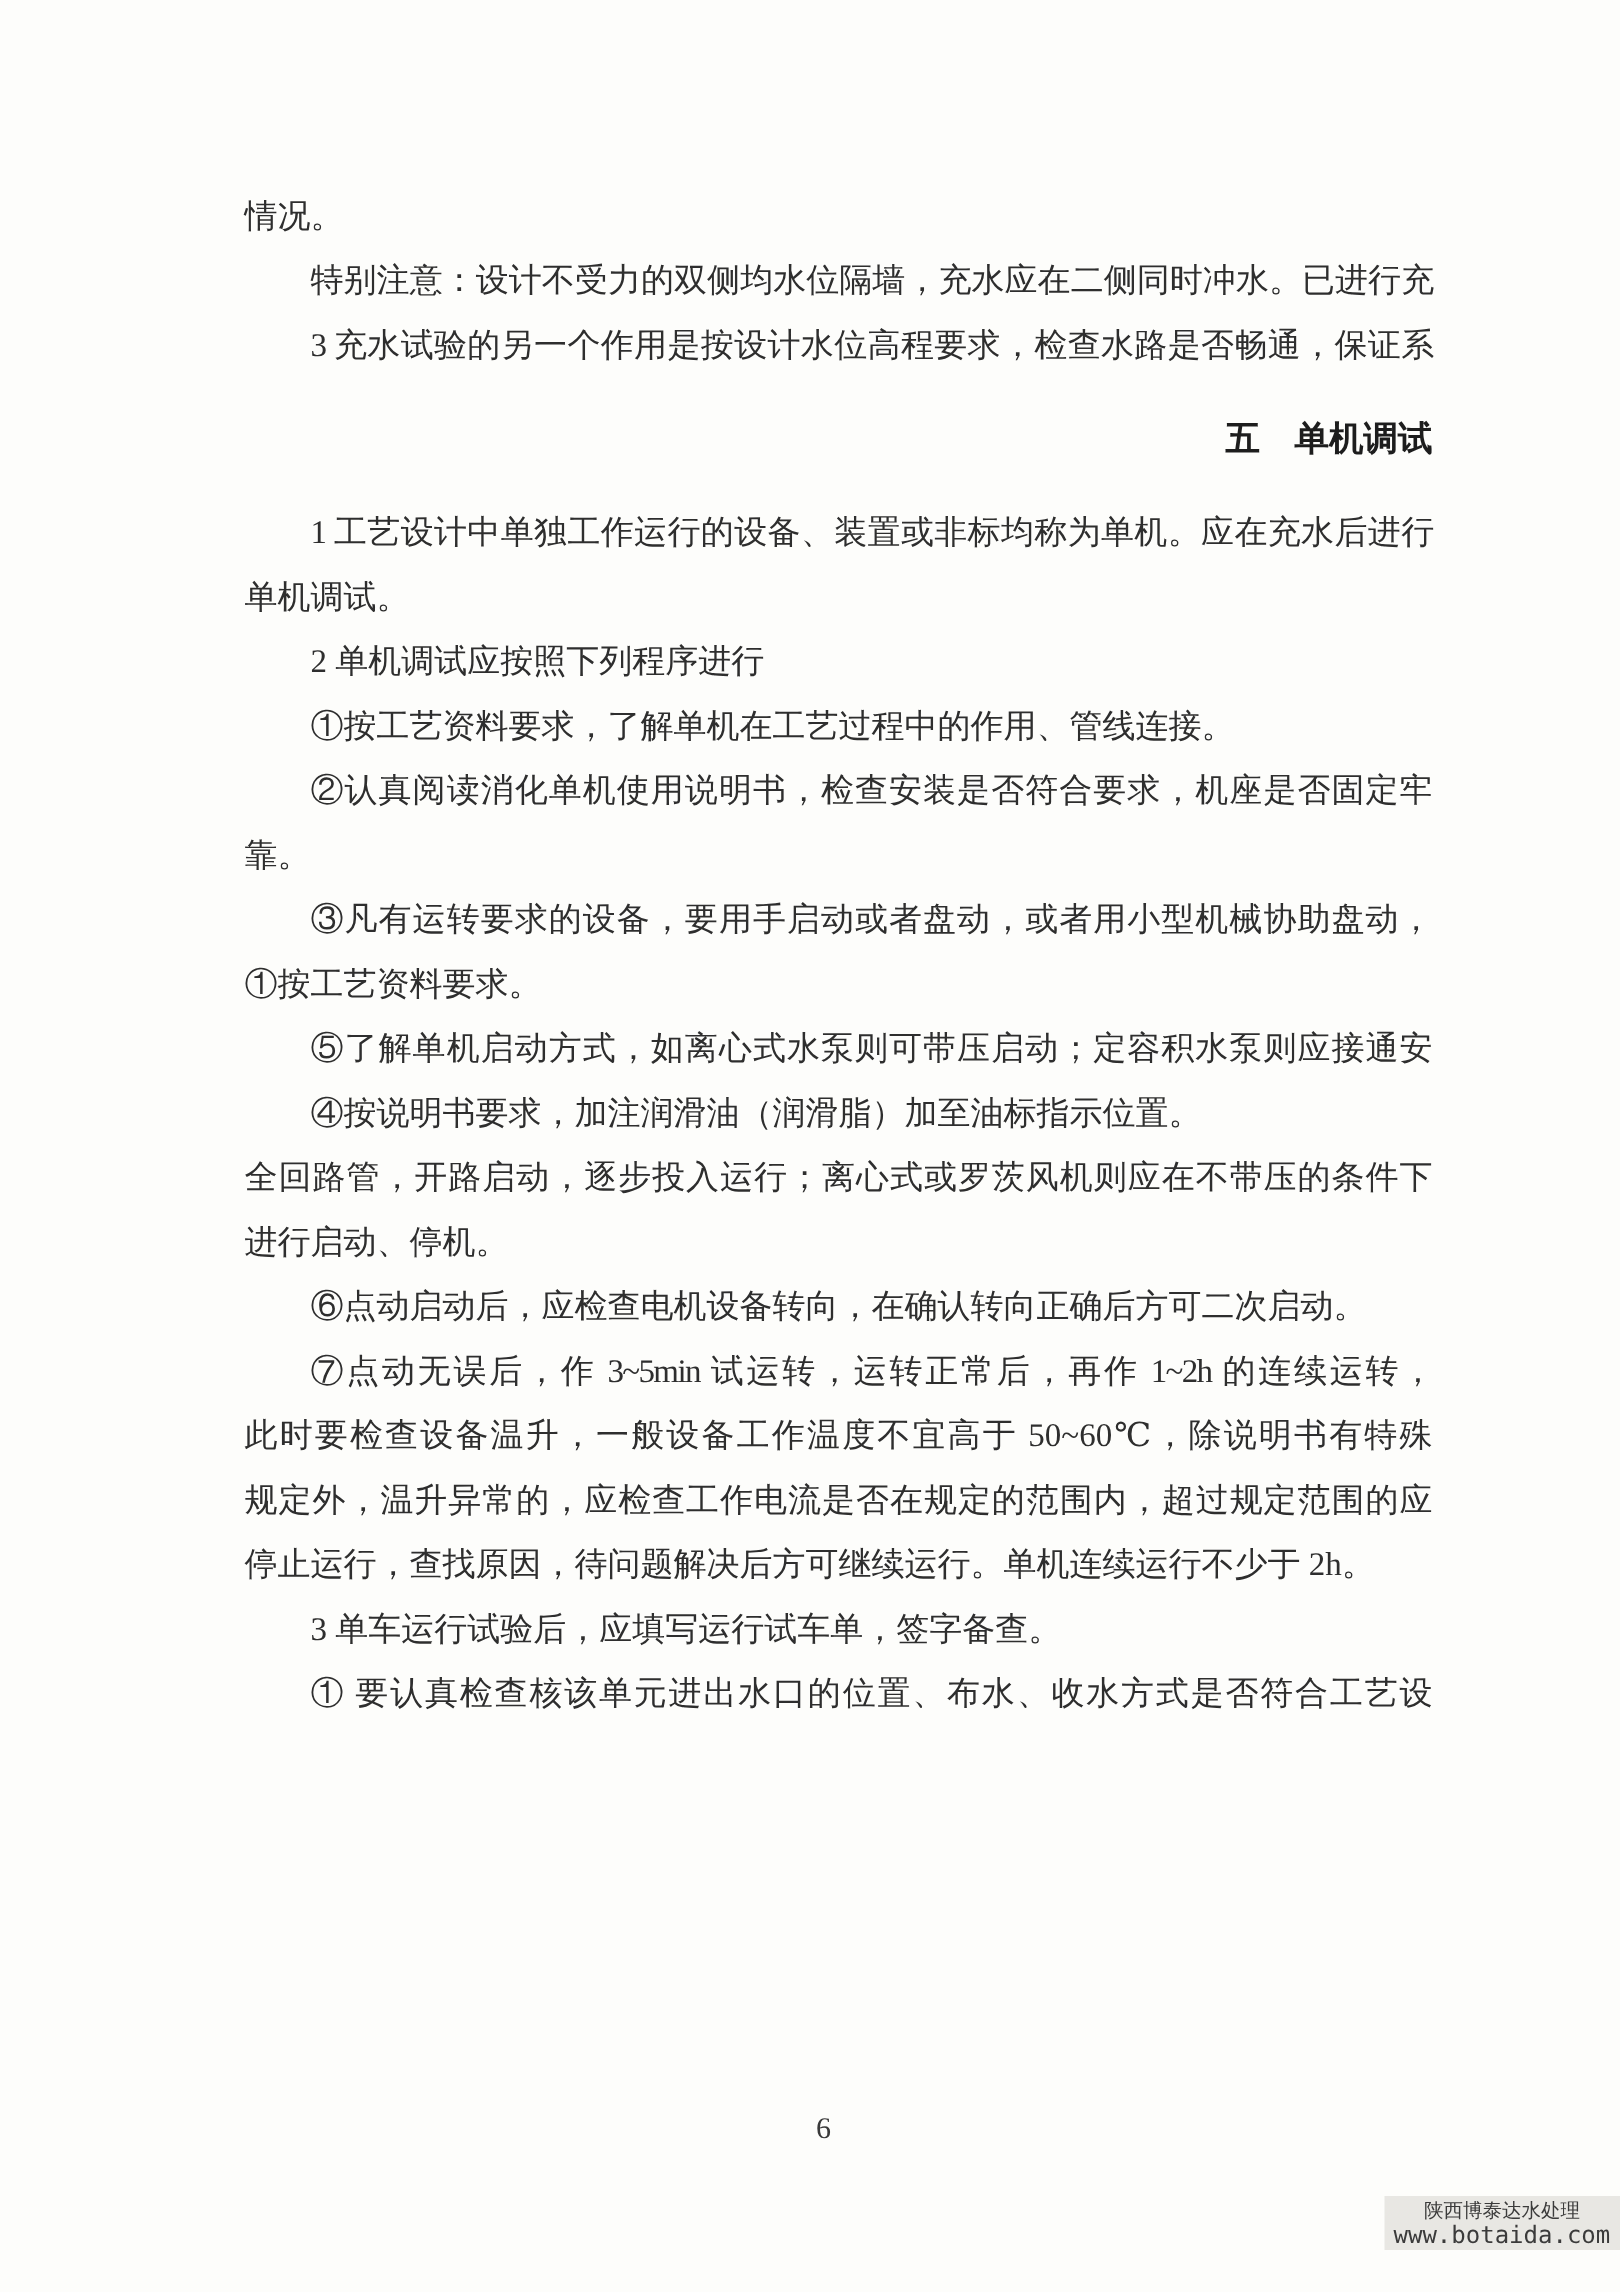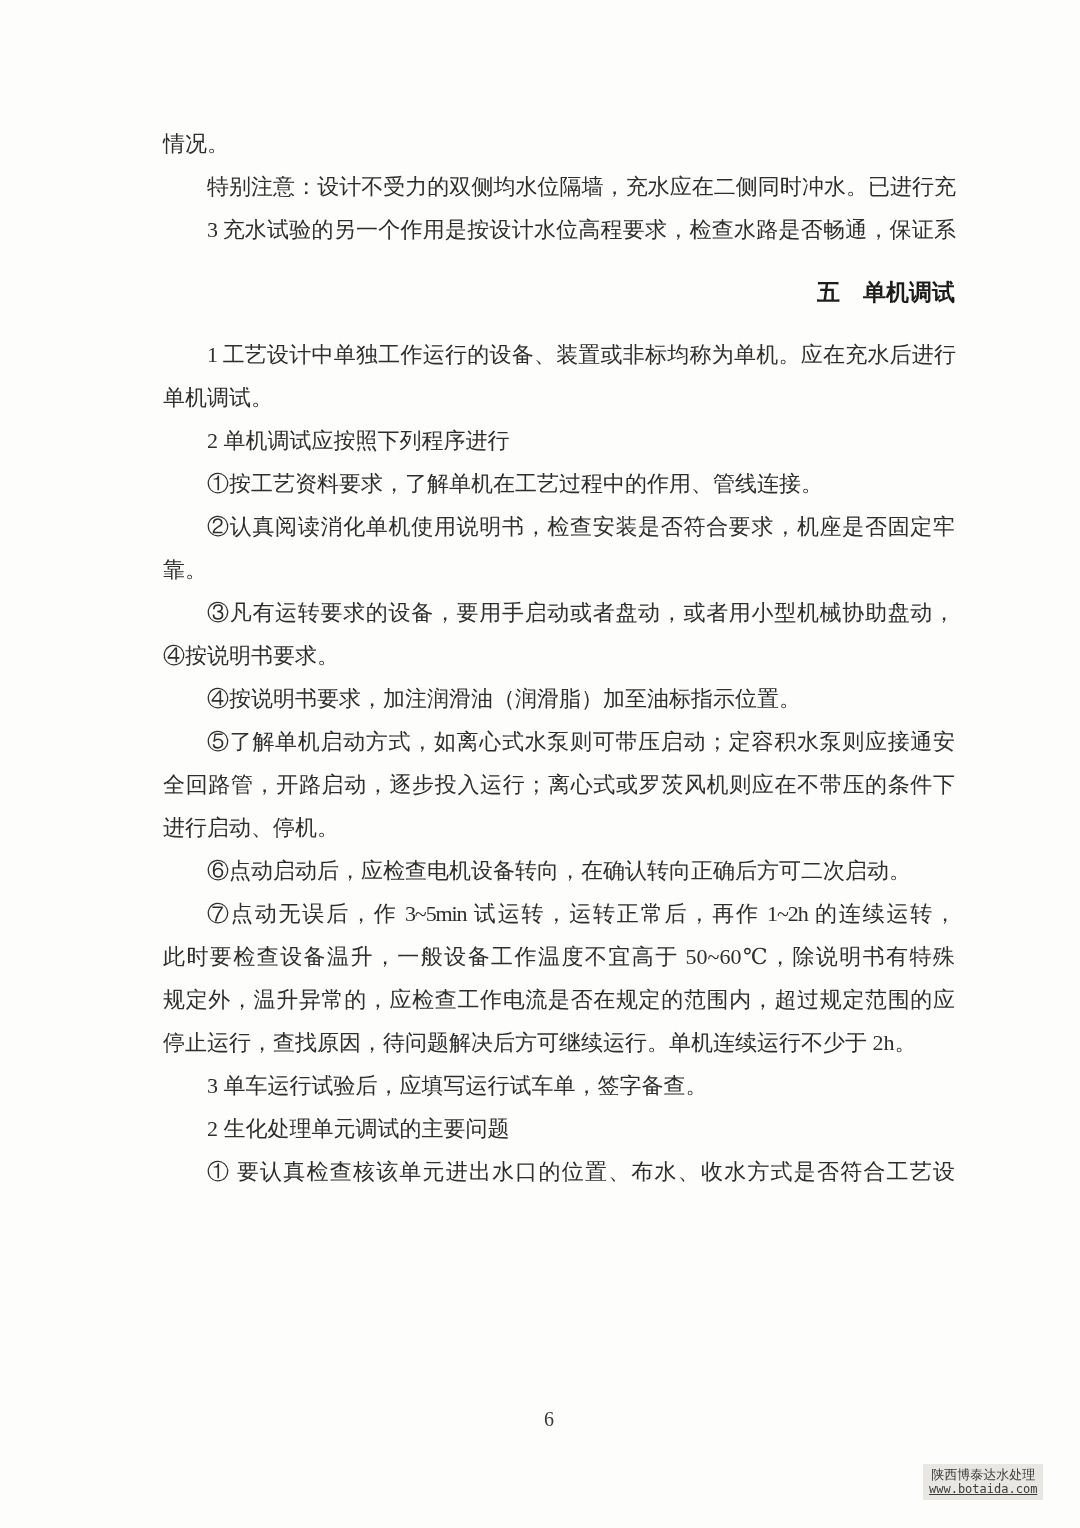--- a/index.html
+++ b/index.html
@@ -55,54 +55,52 @@
     text-align: center;
   }
   .wm-cn {
     font-family: "DejaVu Sans", "Liberation Sans", sans-serif;
     font-size: 13px;
     line-height: 15px;
     white-space: nowrap;
   }
   .wm-url {
     font-family: "DejaVu Sans Mono", "Liberation Mono", monospace;
-    font-size: 12px;
+    font-size: 16px;
     line-height: 15px;
     white-space: nowrap;
-    text-decoration: underline;
   }
 </style>
 </head>
 <body>
 
 <div class="page" style="background: rgb(253, 253, 251); color: rgb(46, 46, 46);">
   <div class="content">
       <div class="line">情况。</div>
       <div class="line indent fill tight">特别注意：设计不受力的双侧均水位隔墙，充水应在二侧同时冲水。已进行充</div>
       <div class="line indent fill tight">3 充水试验的另一个作用是按设计水位高程要求，检查水路是否畅通，保证系</div>
       <div class="heading">五　单机调试</div>
       <div class="line indent fill tight">1 工艺设计中单独工作运行的设备、装置或非标均称为单机。应在充水后进行</div>
       <div class="line">单机调试。</div>
       <div class="line indent">2 单机调试应按照下列程序进行</div>
       <div class="line indent">①按工艺资料要求，了解单机在工艺过程中的作用、管线连接。</div>
       <div class="line indent fill">②认真阅读消化单机使用说明书，检查安装是否符合要求，机座是否固定牢</div>
       <div class="line">靠。</div>
       <div class="line indent fill">③凡有运转要求的设备，要用手启动或者盘动，或者用小型机械协助盘动，</div>
-      <div class="line">④按说明书要求。</div>
+      <div class="line">①按工艺资料要求。</div>
+      <div class="line indent fill">⑤了解单机启动方式，如离心式水泵则可带压启动；定容积水泵则应接通安</div>
       <div class="line indent">④按说明书要求，加注润滑油（润滑脂）加至油标指示位置。</div>
-      <div class="line indent fill">⑤了解单机启动方式，如离心式水泵则可带压启动；定容积水泵则应接通安</div>
       <div class="line fill">全回路管，开路启动，逐步投入运行；离心式或罗茨风机则应在不带压的条件下</div>
       <div class="line">进行启动、停机。</div>
       <div class="line indent">⑥点动启动后，应检查电机设备转向，在确认转向正确后方可二次启动。</div>
       <div class="line indent fill tight">⑦点动无误后，作 3~5min 试运转，运转正常后，再作 1~2h 的连续运转，</div>
       <div class="line fill">此时要检查设备温升，一般设备工作温度不宜高于 50~60℃，除说明书有特殊</div>
       <div class="line fill">规定外，温升异常的，应检查工作电流是否在规定的范围内，超过规定范围的应</div>
       <div class="line">停止运行，查找原因，待问题解决后方可继续运行。单机连续运行不少于 2h。</div>
       <div class="line indent">3 单车运行试验后，应填写运行试车单，签字备查。</div>
-      <div class="line indent">2 生化处理单元调试的主要问题</div>
       <div class="line indent fill">① 要认真检查核该单元进出水口的位置、布水、收水方式是否符合工艺设</div>
     </div>
 
   <div class="page-number">6</div>
 
   <div class="watermark" style="background: rgb(232, 231, 227); color: rgb(59, 59, 59); text-align: center;">
     <div class="wm-cn">陕西博泰达水处理</div>
     <div class="wm-url">www.botaida.com</div>
   </div>
 </div>

